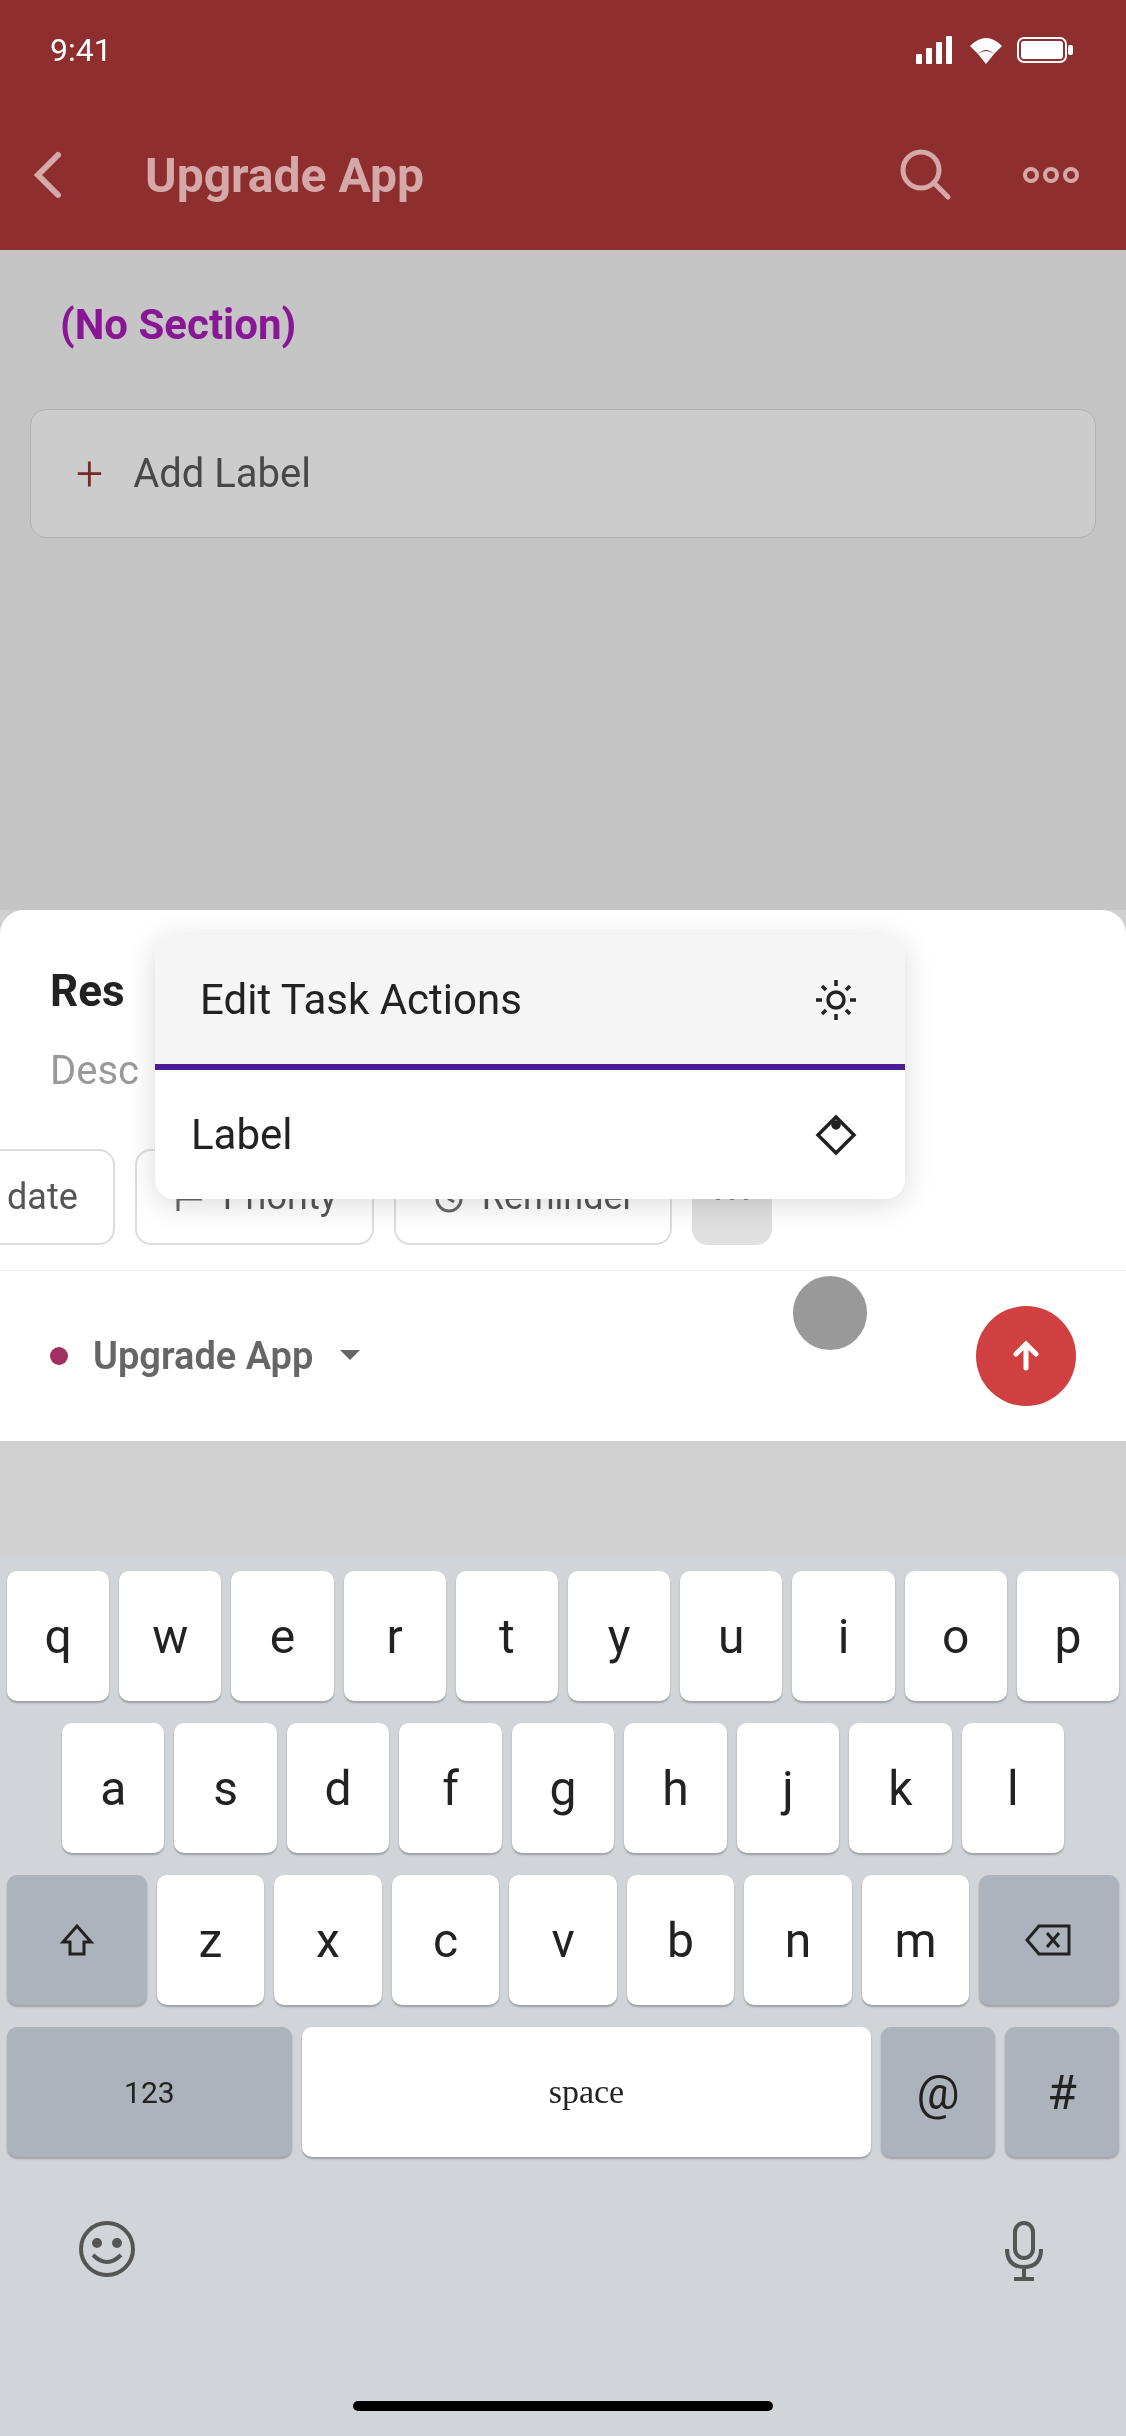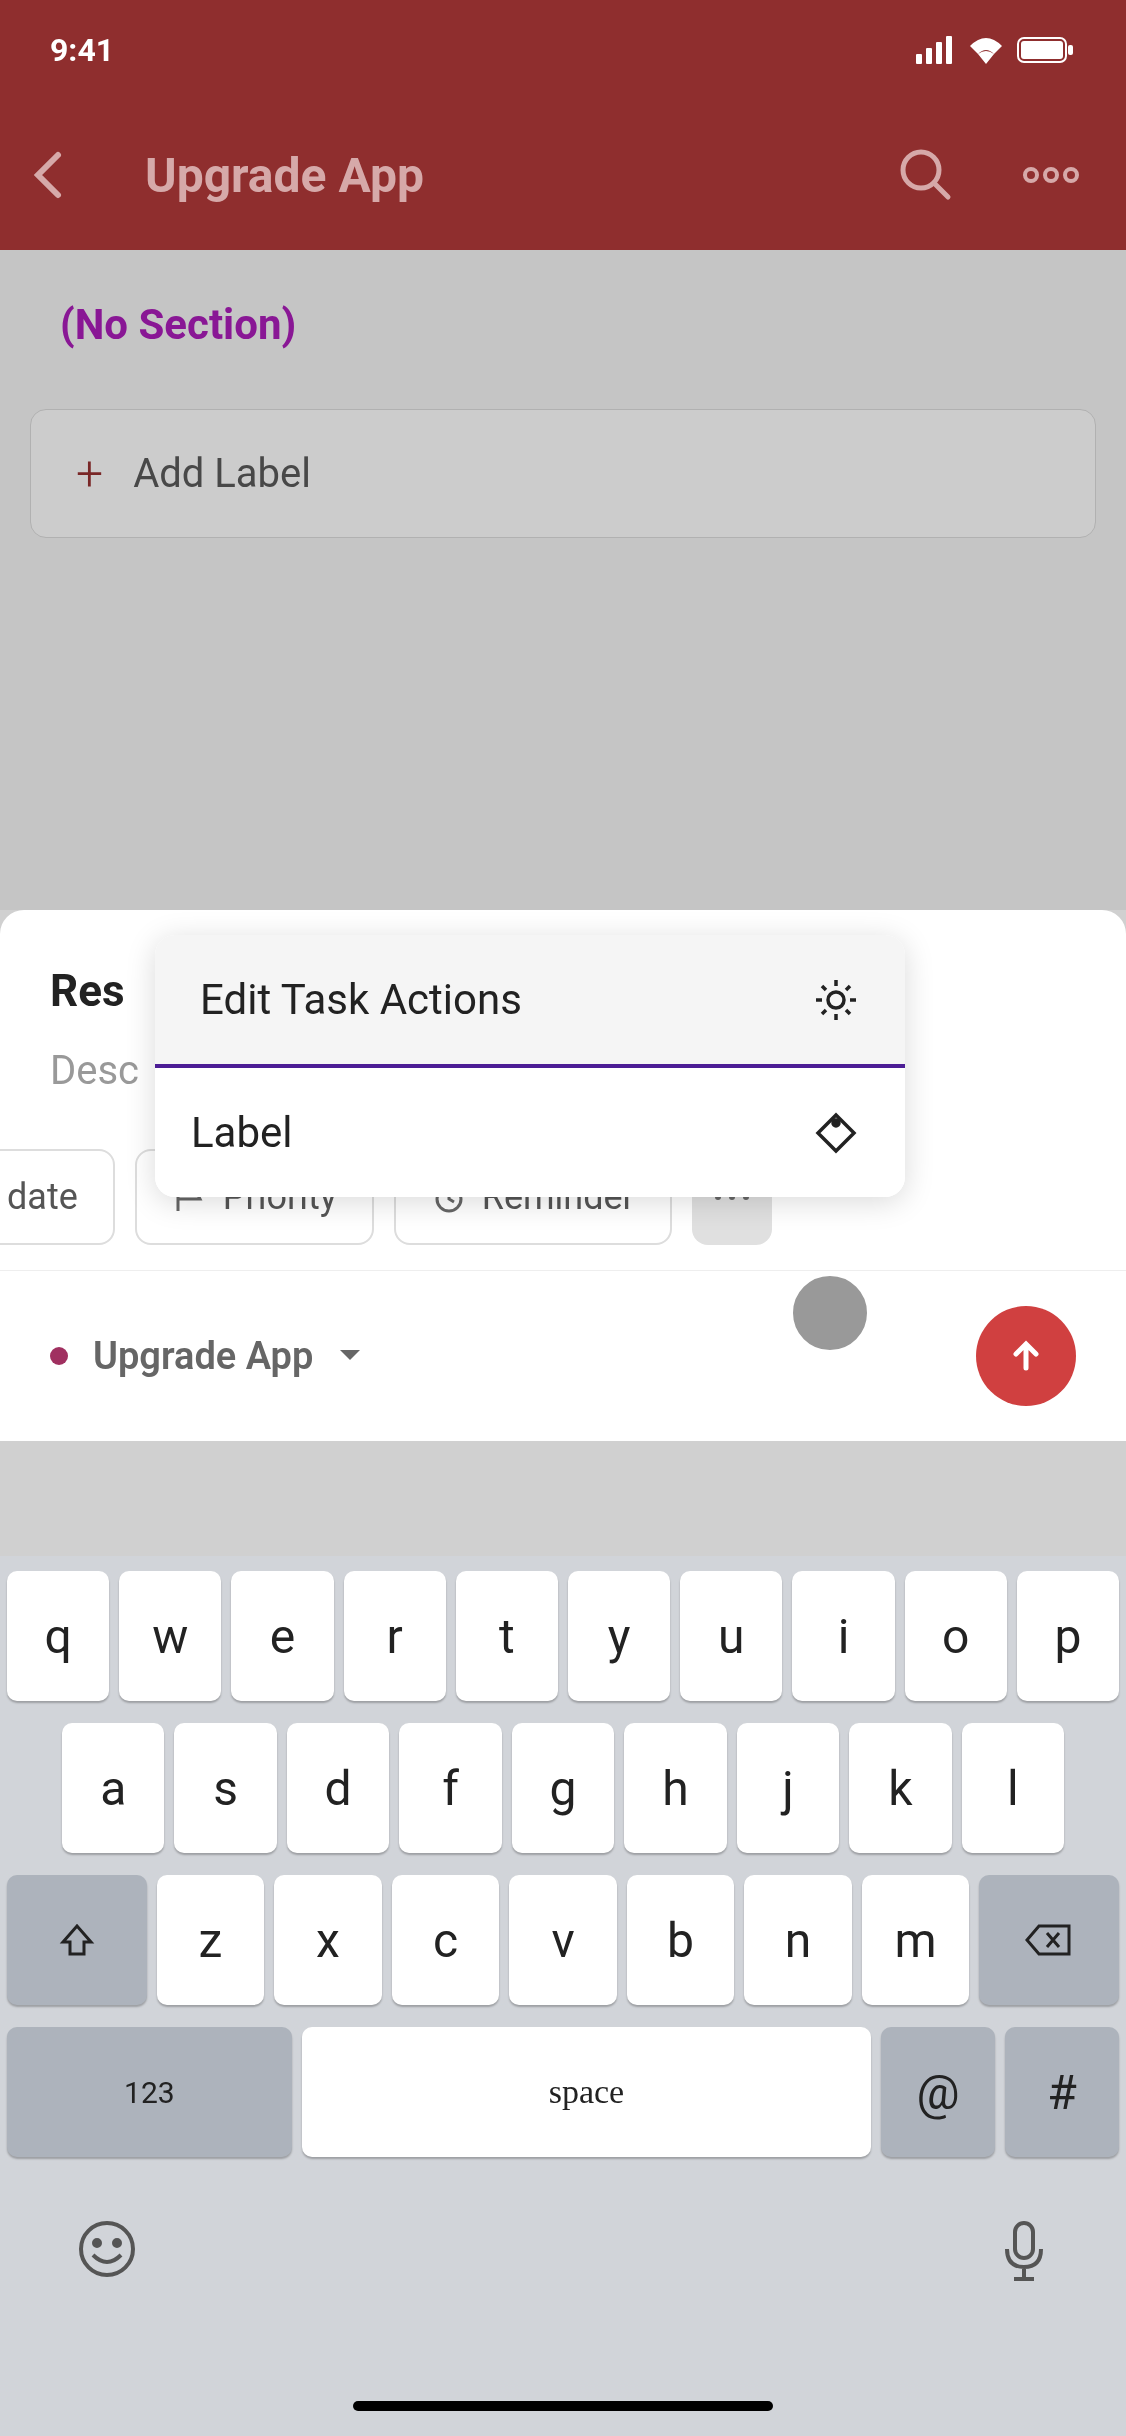--- a/index.html
+++ b/index.html
@@ -23,21 +23,21 @@
       background: #8f2e2e;
       display: flex;
       justify-content: space-between;
       align-items: center;
       padding: 0 50px;
       color: white;
     }
     
     .status-time {
       font-size: 32px;
-      font-weight: 700;
+      font-weight: 400;
     }
     
     .status-icons {
       display: flex;
       gap: 12px;
       align-items: center;
     }
     
     
     .header {
@@ -148,21 +148,21 @@
       justify-content: space-between;
       align-items: center;
       padding: 40px 45px;
       font-size: 42px;
       color: #222;
       background: #f5f5f5;
     }
     
     .popup-item:first-child {
       border-radius: 20px 20px 0 0;
-      border-bottom: 4px solid #4c1d95;
+      border-bottom: 6px solid #4c1d95;
     }
     
     .popup-item:last-child {
       border-radius: 0 0 20px 20px;
       background: white;
       padding-left: 36px;
     }
     
     
     .chips-row {

